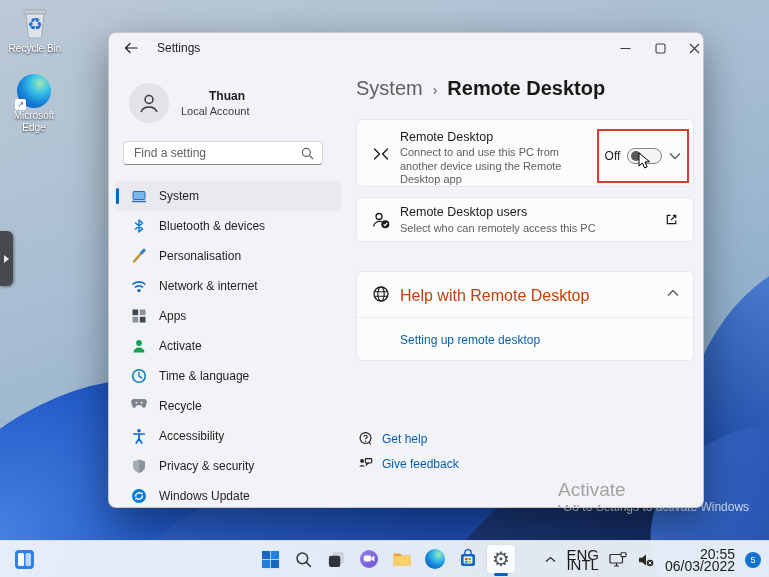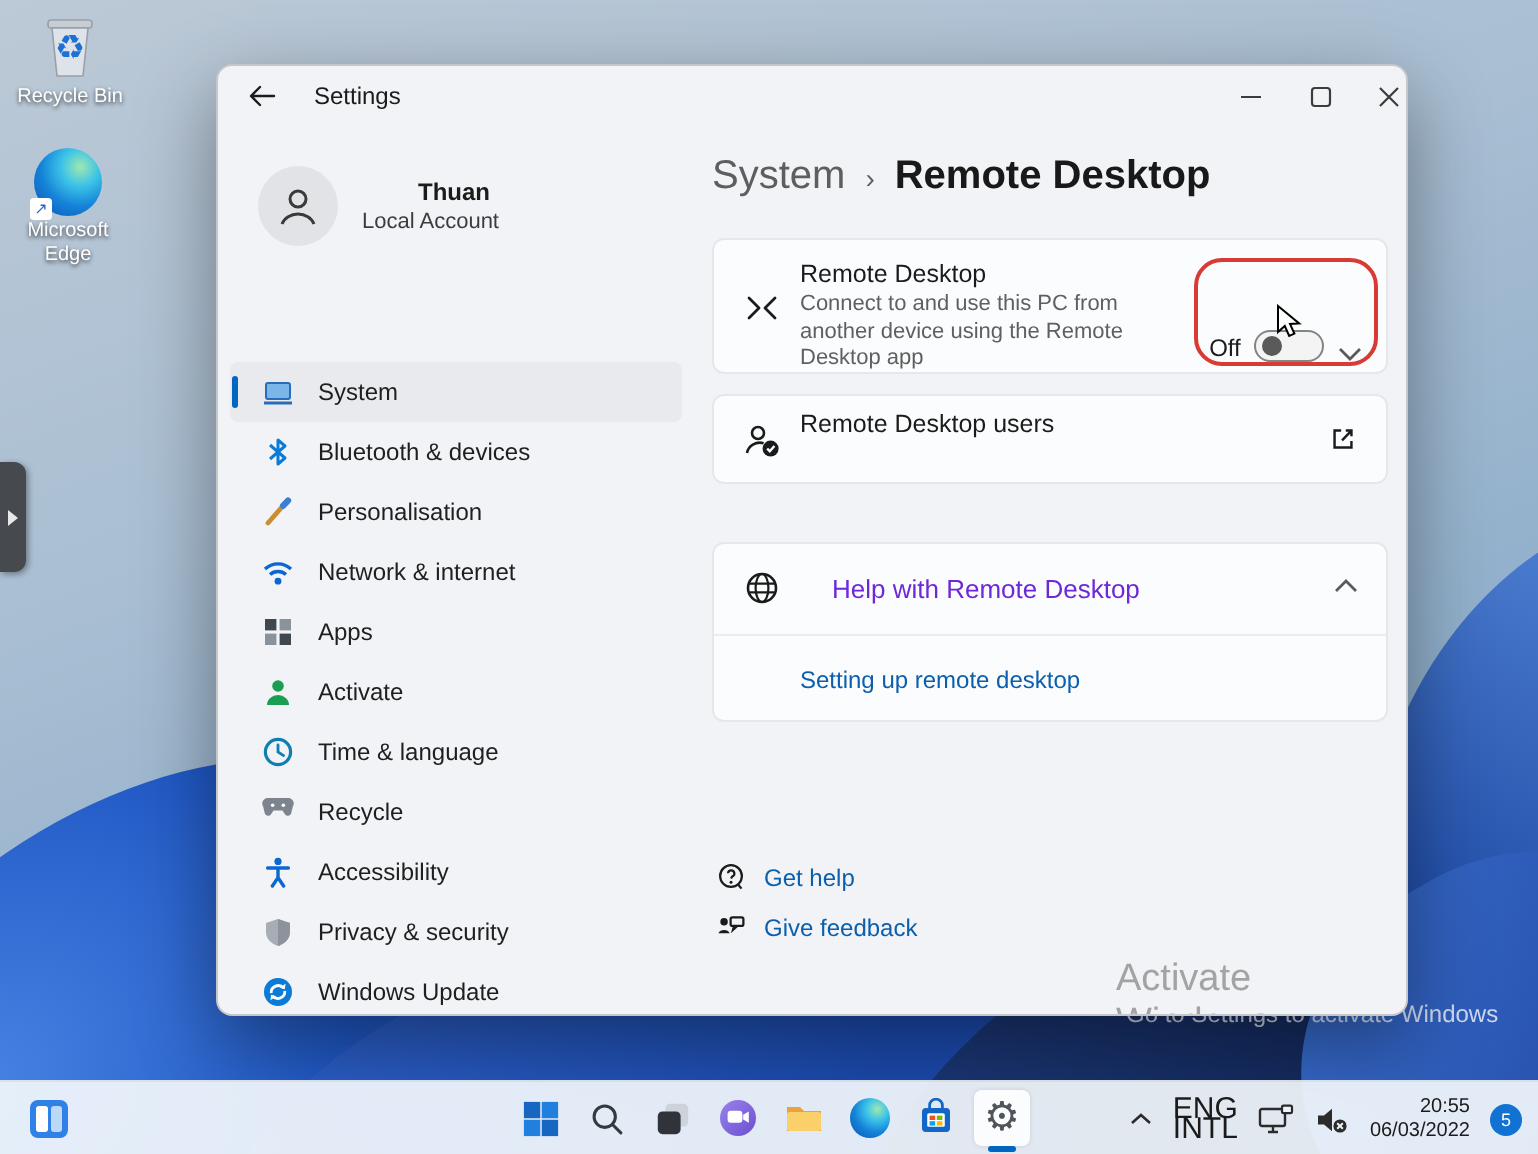--- a/index.html
+++ b/index.html
@@ -85,33 +85,33 @@
 
   .card { position:absolute; left:247px; width:338px; background:#fbfcfd; border:1px solid #e6e7ea;
      border-radius:6px; }
   .card1 { top:86px; height:68px; cursor:pointer; }
   .card2 { top:164px; height:45px; cursor:pointer; }
   .card3 { top:238px; height:90px; }
   .card-ic { position:absolute; left:14px; display:flex; }
   .c1-title { position:absolute; left:43px; top:10px; font-size:12.5px; color:#1b1b1b; }
   .c1-desc  { position:absolute; left:43px; top:26px; width:182px; font-size:11px; line-height:13.5px; color:#5f5f5f; }
   .red-box { position:absolute; left:240px; top:9px; width:92px; height:54px;
-     border:2px solid var(--red); border-radius:14px; display:flex; align-items:flex-end;
+     border:2px solid var(--red); border-radius:0; display:flex; align-items:center;
      justify-content:center; gap:7px; }
   .toggle-label { font-size:12px; color:#1b1b1b; }
   .toggle { position:relative; width:35px; height:16px; border:1px solid #848484; border-radius:9px;
      background:#f4f4f4; cursor:pointer; }
   .toggle .knob { position:absolute; left:3px; top:2px; width:10px; height:10px; border-radius:50%;
      background:#5a5a5a; }
   .cursor-arrow { position:absolute; left:281px; top:32px; z-index:5; pointer-events:none; }
   .c2-title { position:absolute; left:43px; top:7px; font-size:12.5px; color:#1b1b1b; }
   .c2-desc  { position:absolute; left:43px; top:24px; font-size:11px; color:#5f5f5f; }
   .right-ic { position:absolute; right:14px; display:flex; cursor:pointer; }
   .c3-header { position:absolute; left:0; top:0; width:100%; height:45px; cursor:pointer; }
-  .c3-title { position:absolute; left:43px; top:15px; font-size:13px; color:#6d28d9;margin-left:16px; }
+  .c3-title { position:absolute; left:43px; top:15px; font-size:16px; color:#c2410c; }
   .c3-divider { position:absolute; left:0; top:45px; width:100%; height:1px; background:#ececee; }
   .c3-link { position:absolute; left:43px; top:61px; font-size:12px; color:var(--link); cursor:pointer; }
 
   .footer-link { position:absolute; display:flex; align-items:center; gap:9px; cursor:pointer;margin-top:44px; }
   .fl-help { left:249px; top:354px; }
   .fl-feedback { left:249px; top:379px; }
   .footer-link span { font-size:12px; color:var(--link); }
   .watermark1 { position:absolute; left:449px; top:446px; font-size:19px; color:#a3a3a3; }
 
   
@@ -122,21 +122,21 @@
   .widgets-btn { position:absolute; left:10px; top:4px; }
   .tb-center { position:absolute; left:256px; top:4px; display:flex; gap:5px; }
   .tb-box.active { background:rgba(255,255,255,0.85); box-shadow:0 0 2px rgba(0,0,0,.12); }
   .tb-box.active::after { content:""; position:absolute; left:50%; bottom:-3px; transform:translateX(-50%);
      width:14px; height:3px; border-radius:2px; background:var(--accent); }
   .gear-glyph { font-size:20px; color:#50555b; line-height:20px; }
   .tray { position:absolute; right:8px; top:0; height:37px; display:flex; align-items:center; gap:10px; }
   .tray-chevron { display:flex; cursor:pointer; }
   .tray-lang { font-size:15px; line-height:10px; color:#1b1b1b; text-align:center; cursor:pointer; }
   .tray-ic { display:flex; cursor:pointer; }
-  .tray-clock { font-size:10px; line-height:12px; color:#1b1b1b; text-align:right; cursor:pointer; }
+  .tray-clock { font-size:14px; line-height:12px; color:#1b1b1b; text-align:right; cursor:pointer; }
   .tray-badge { width:16px; height:16px; border-radius:50%; background:#1172d4; color:#fff;
      font-size:9px; line-height:16px; text-align:center; cursor:pointer; }
 
   :root { --accent:#0067c0; --link:#0b5fad; --red:#d83b34; }
 </style>
 </head>
 <body>
 
 <div class="screen">
 
@@ -200,20 +200,29 @@
 
     <div class="avatar">
       <svg width="24" height="24" viewBox="0 0 24 24">
         <circle cx="12" cy="8.5" r="4" fill="none" stroke="#3a3a3a" stroke-width="1.5"></circle>
         <path d="M4 21 A8.5 7.5 0 0 1 20 21" fill="none" stroke="#3a3a3a" stroke-width="1.5"></path>
       </svg>
     </div>
     <div class="user-name">Thuan</div>
     <div class="user-sub">Local Account</div>
 
+    <div class="searchbox">
+      <input type="text" placeholder="Find a setting" style="">
+      <span class="search-glyph">
+        <svg width="13" height="13" viewBox="0 0 13 13">
+          <circle cx="5.4" cy="5.4" r="4" fill="none" stroke="#5f5f5f" stroke-width="1.2"></circle>
+          <path d="M8.4 8.4 L12 12" stroke="#5f5f5f" stroke-width="1.2"></path>
+        </svg>
+      </span>
+    </div>
 
     <div class="nav">
 
       <div class="nav-item selected">
         <span class="nav-ic">
           <svg viewBox="0 0 16 16" width="16" height="16">
               <rect x="2" y="3.5" width="12" height="8" rx="1" fill="#7ab6e8" stroke="#2b6cb8" stroke-width="1"></rect>
               <path d="M1 13.5 H15" stroke="#2b6cb8" stroke-width="1.5"></path>
             </svg>
         </span>
@@ -360,20 +369,21 @@
     <div class="card card2">
       <span class="card-ic" style="top:12px;">
         <svg width="20" height="20" viewBox="0 0 20 20">
             <circle cx="8" cy="6.5" r="3" fill="none" stroke="#1b1b1b" stroke-width="1.3"></circle>
             <path d="M2.5 16.5 A6.5 6 0 0 1 10.8 11.6" fill="none" stroke="#1b1b1b" stroke-width="1.3"></path>
             <circle cx="14.3" cy="14.3" r="4" fill="#1b1b1b"></circle>
             <path d="M12.6 14.3 L13.9 15.6 L16.2 13" stroke="#fff" stroke-width="1.2" fill="none"></path>
           </svg>
       </span>
       <div class="c2-title">Remote Desktop users</div>
+      <div class="c2-desc">Select who can remotely access this PC</div>
       <span class="right-ic" style="top:14px;">
         <svg width="15" height="15" viewBox="0 0 16 16">
             <path d="M7 3.5 H3.5 V12.5 H12.5 V9" fill="none" stroke="#1b1b1b" stroke-width="1.3"></path>
             <path d="M9.5 3.5 H12.5 V6.5 M12.5 3.5 L7.5 8.7" fill="none" stroke="#1b1b1b" stroke-width="1.3"></path>
           </svg>
       </span>
     </div>
 
     <div class="card card3">
       <div class="c3-header">

